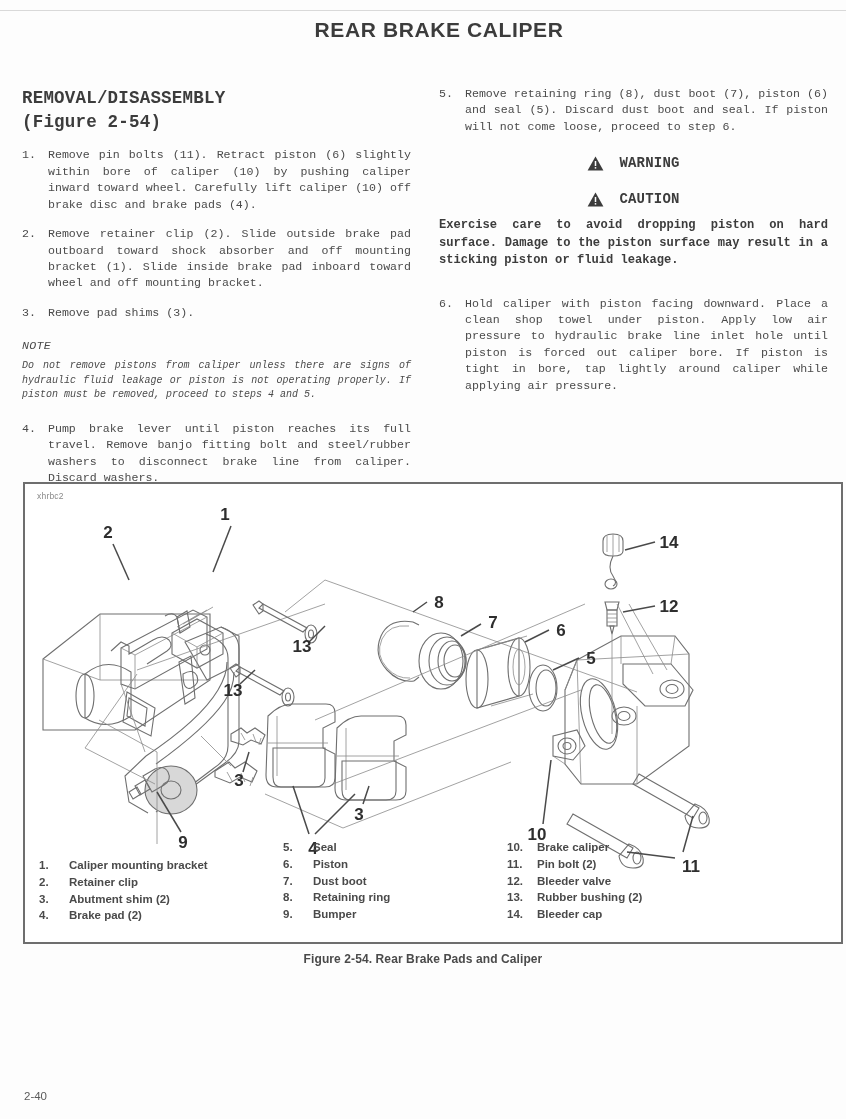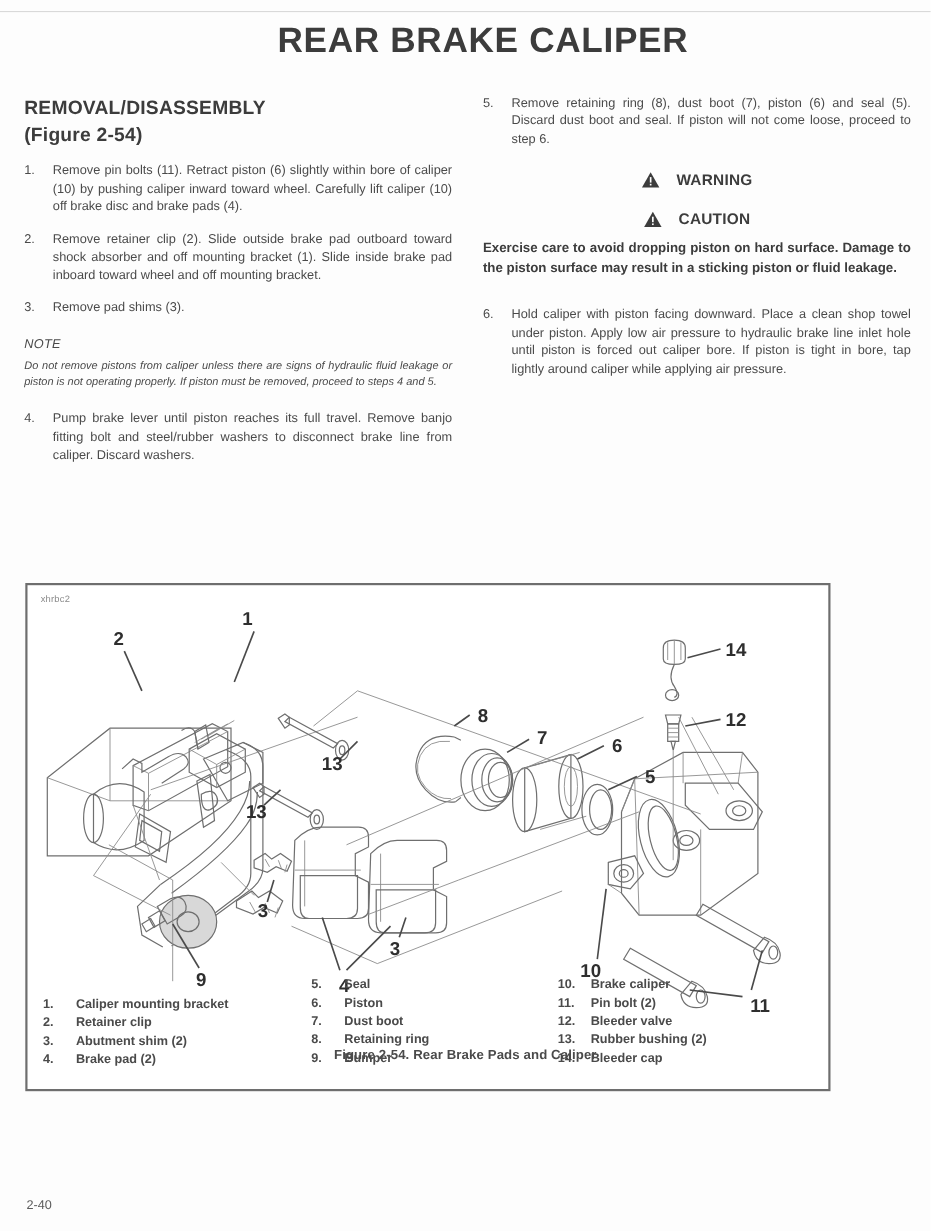--- a/index.html
+++ b/index.html
@@ -25,37 +25,37 @@
     left: 0; right: 0;
     top: 10px;
     height: 1px;
     background: #d9d9d9;
   }
   .page-title {
     position: absolute;
     top: 18px;
     left: 0; right: 0;
     text-align: center;
-    font-size: 32px;
+    font-size: 21px;
     font-weight: bold;
     letter-spacing: 0.6px;
     color: #3c3c3c;
     padding-left: 32px;
   }
 
   
   .columns {
     position: absolute;
     top: 86px;
     left: 22px;
     width: 806px;
     display: flex;
     gap: 28px;
   }
-  .col { width: 389px; }
+  .col { width: 389px; font-family: Liberation Mono, monospace; }
 
   h2.section-head {
     margin: 0;
     font-size: 17.5px;
     font-weight: bold;
     letter-spacing: .2px;
     line-height: 1.38;
     color: #3c3c3c;
   }
   h2.section-head .subhead { display:block; }
@@ -111,26 +111,25 @@
     line-height: 1.44;
     text-align: justify;
     color: #3c3c3c;
   }
 
   
   .figure-box {
     position: absolute;
     left: 23px;
     top: 482px;
-    width: 732px;
+    width: 820px;
     height: 462px;
     border: 2px solid #6e6e6e;
     background: #ffffff;
     box-sizing: border-box;
-    margin-top: 48px;
   }
   .fig-code {
     position: absolute;
     left: 12px;
     top: 7px;
     font-size: 8.5px;
     color: #8a8a8a;
     letter-spacing: .2px;
   }
   .fig-art {

